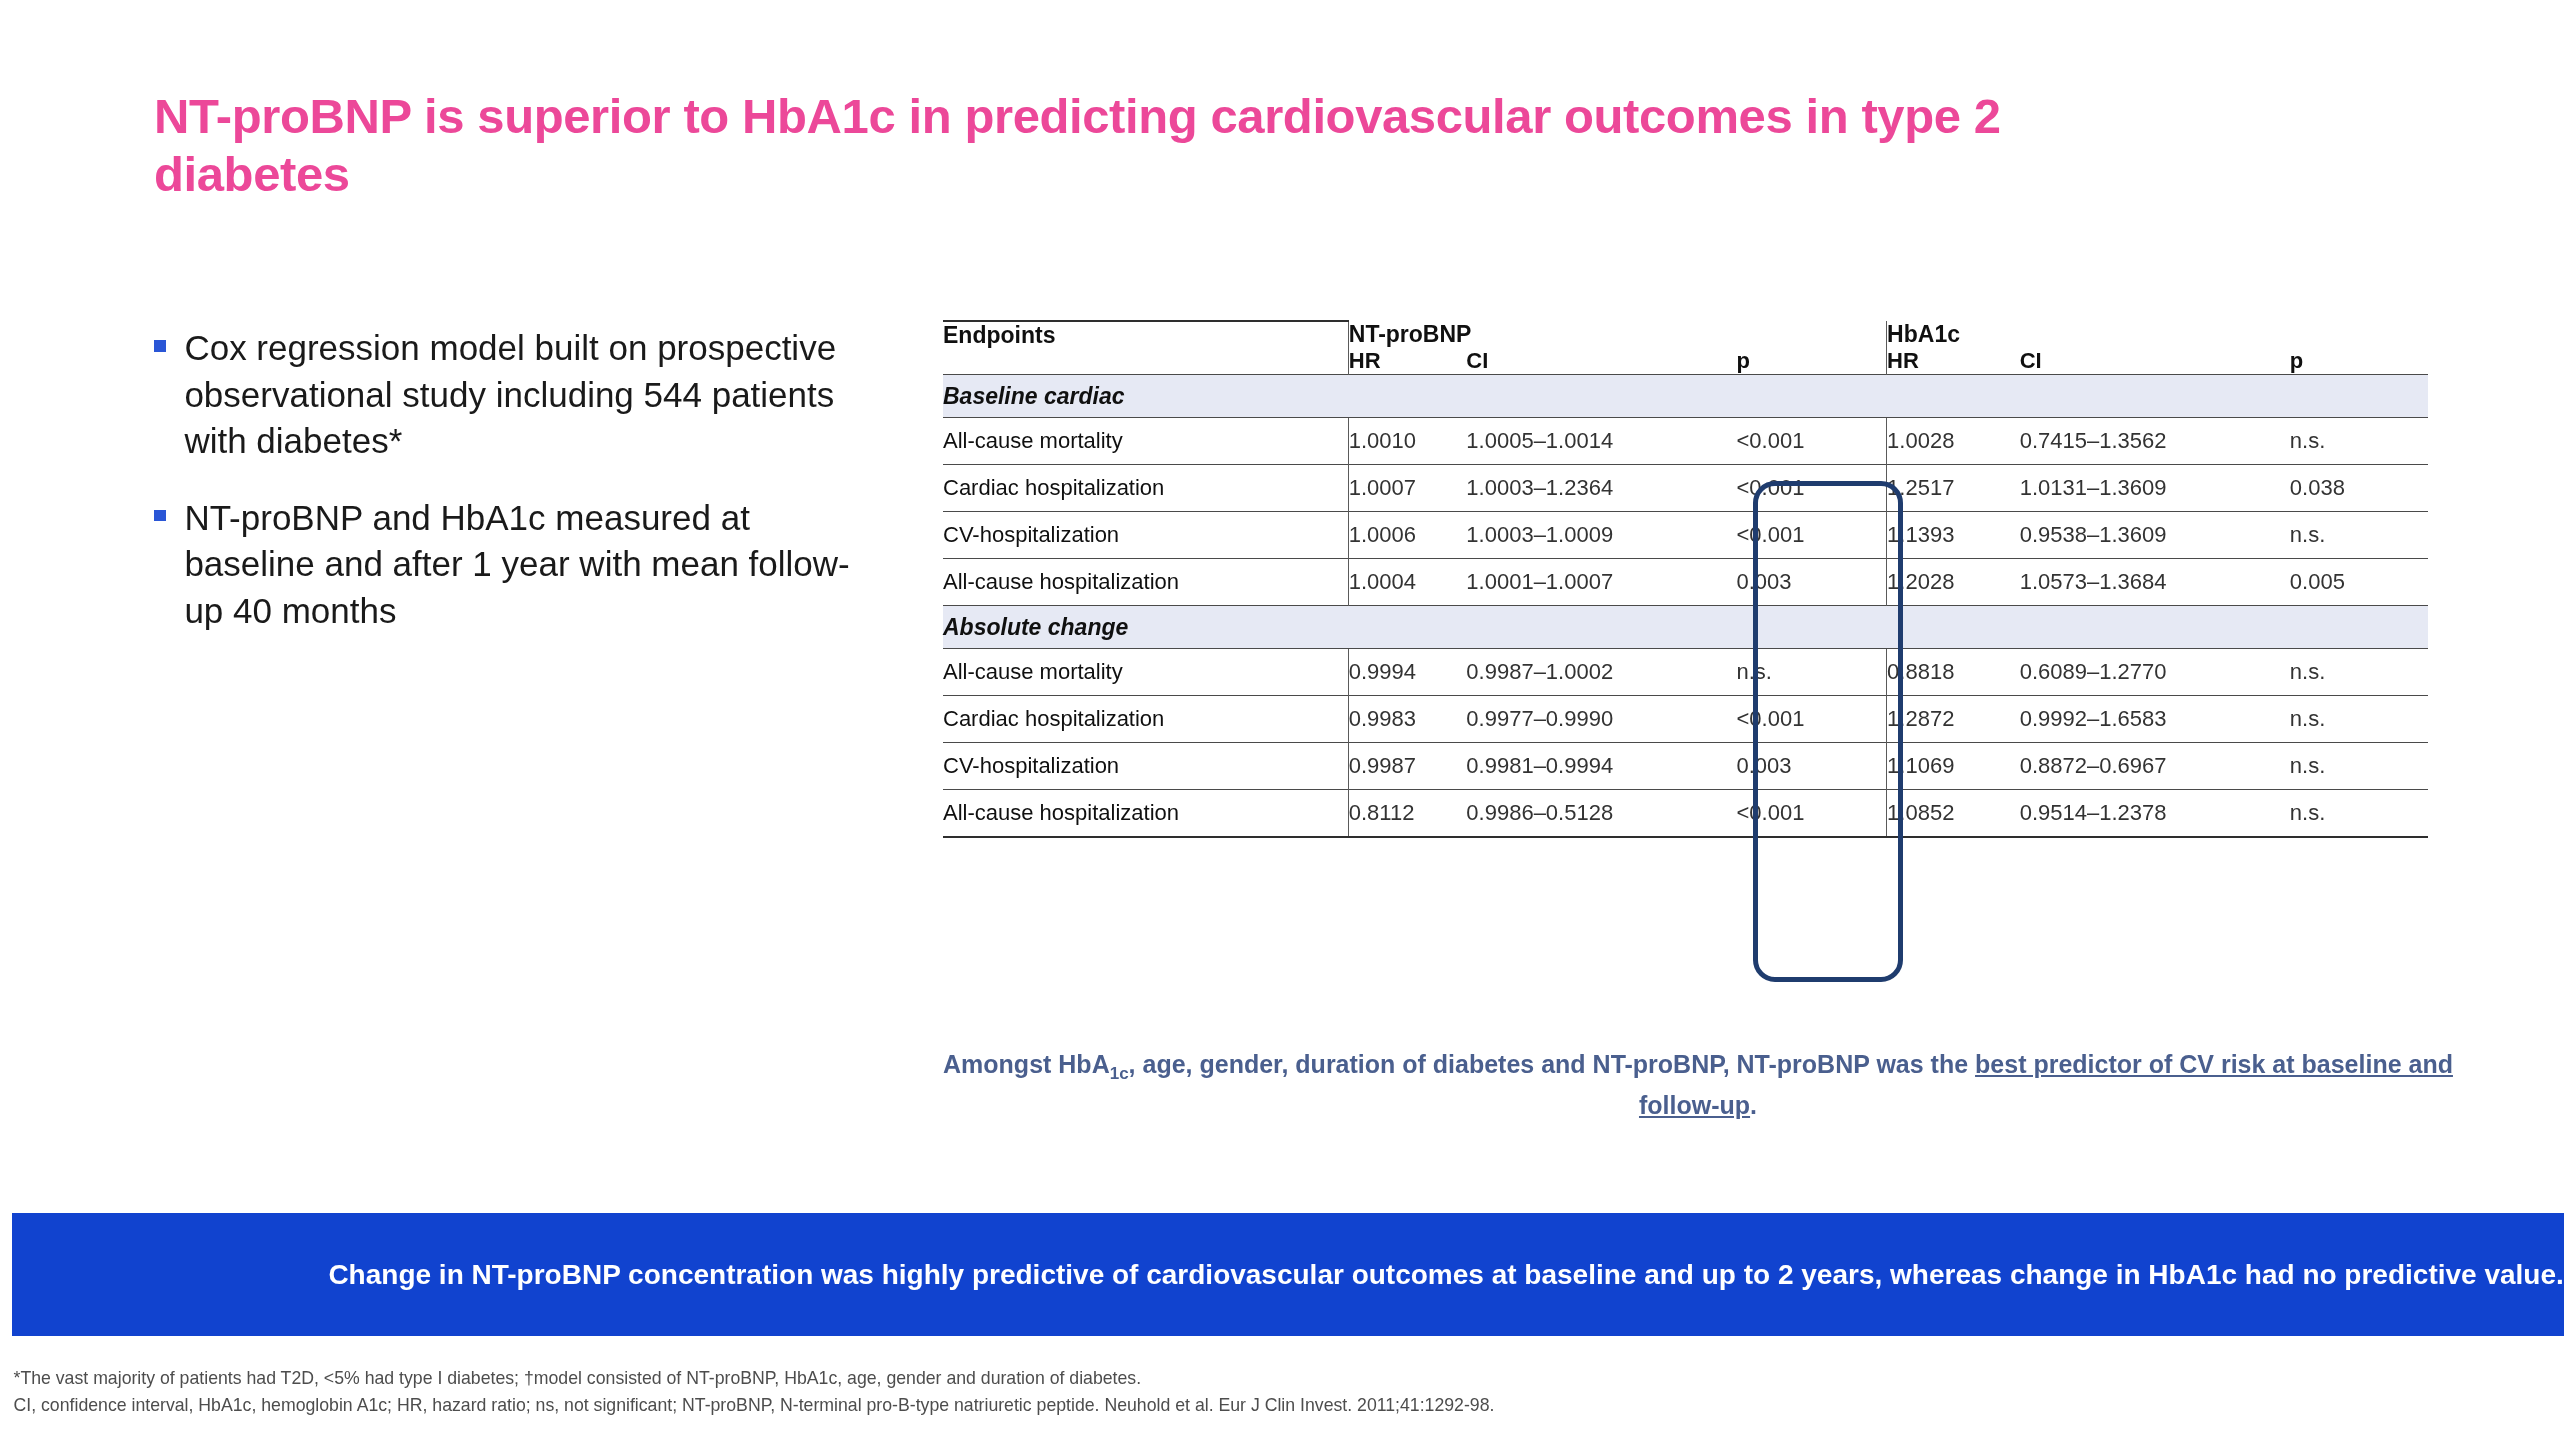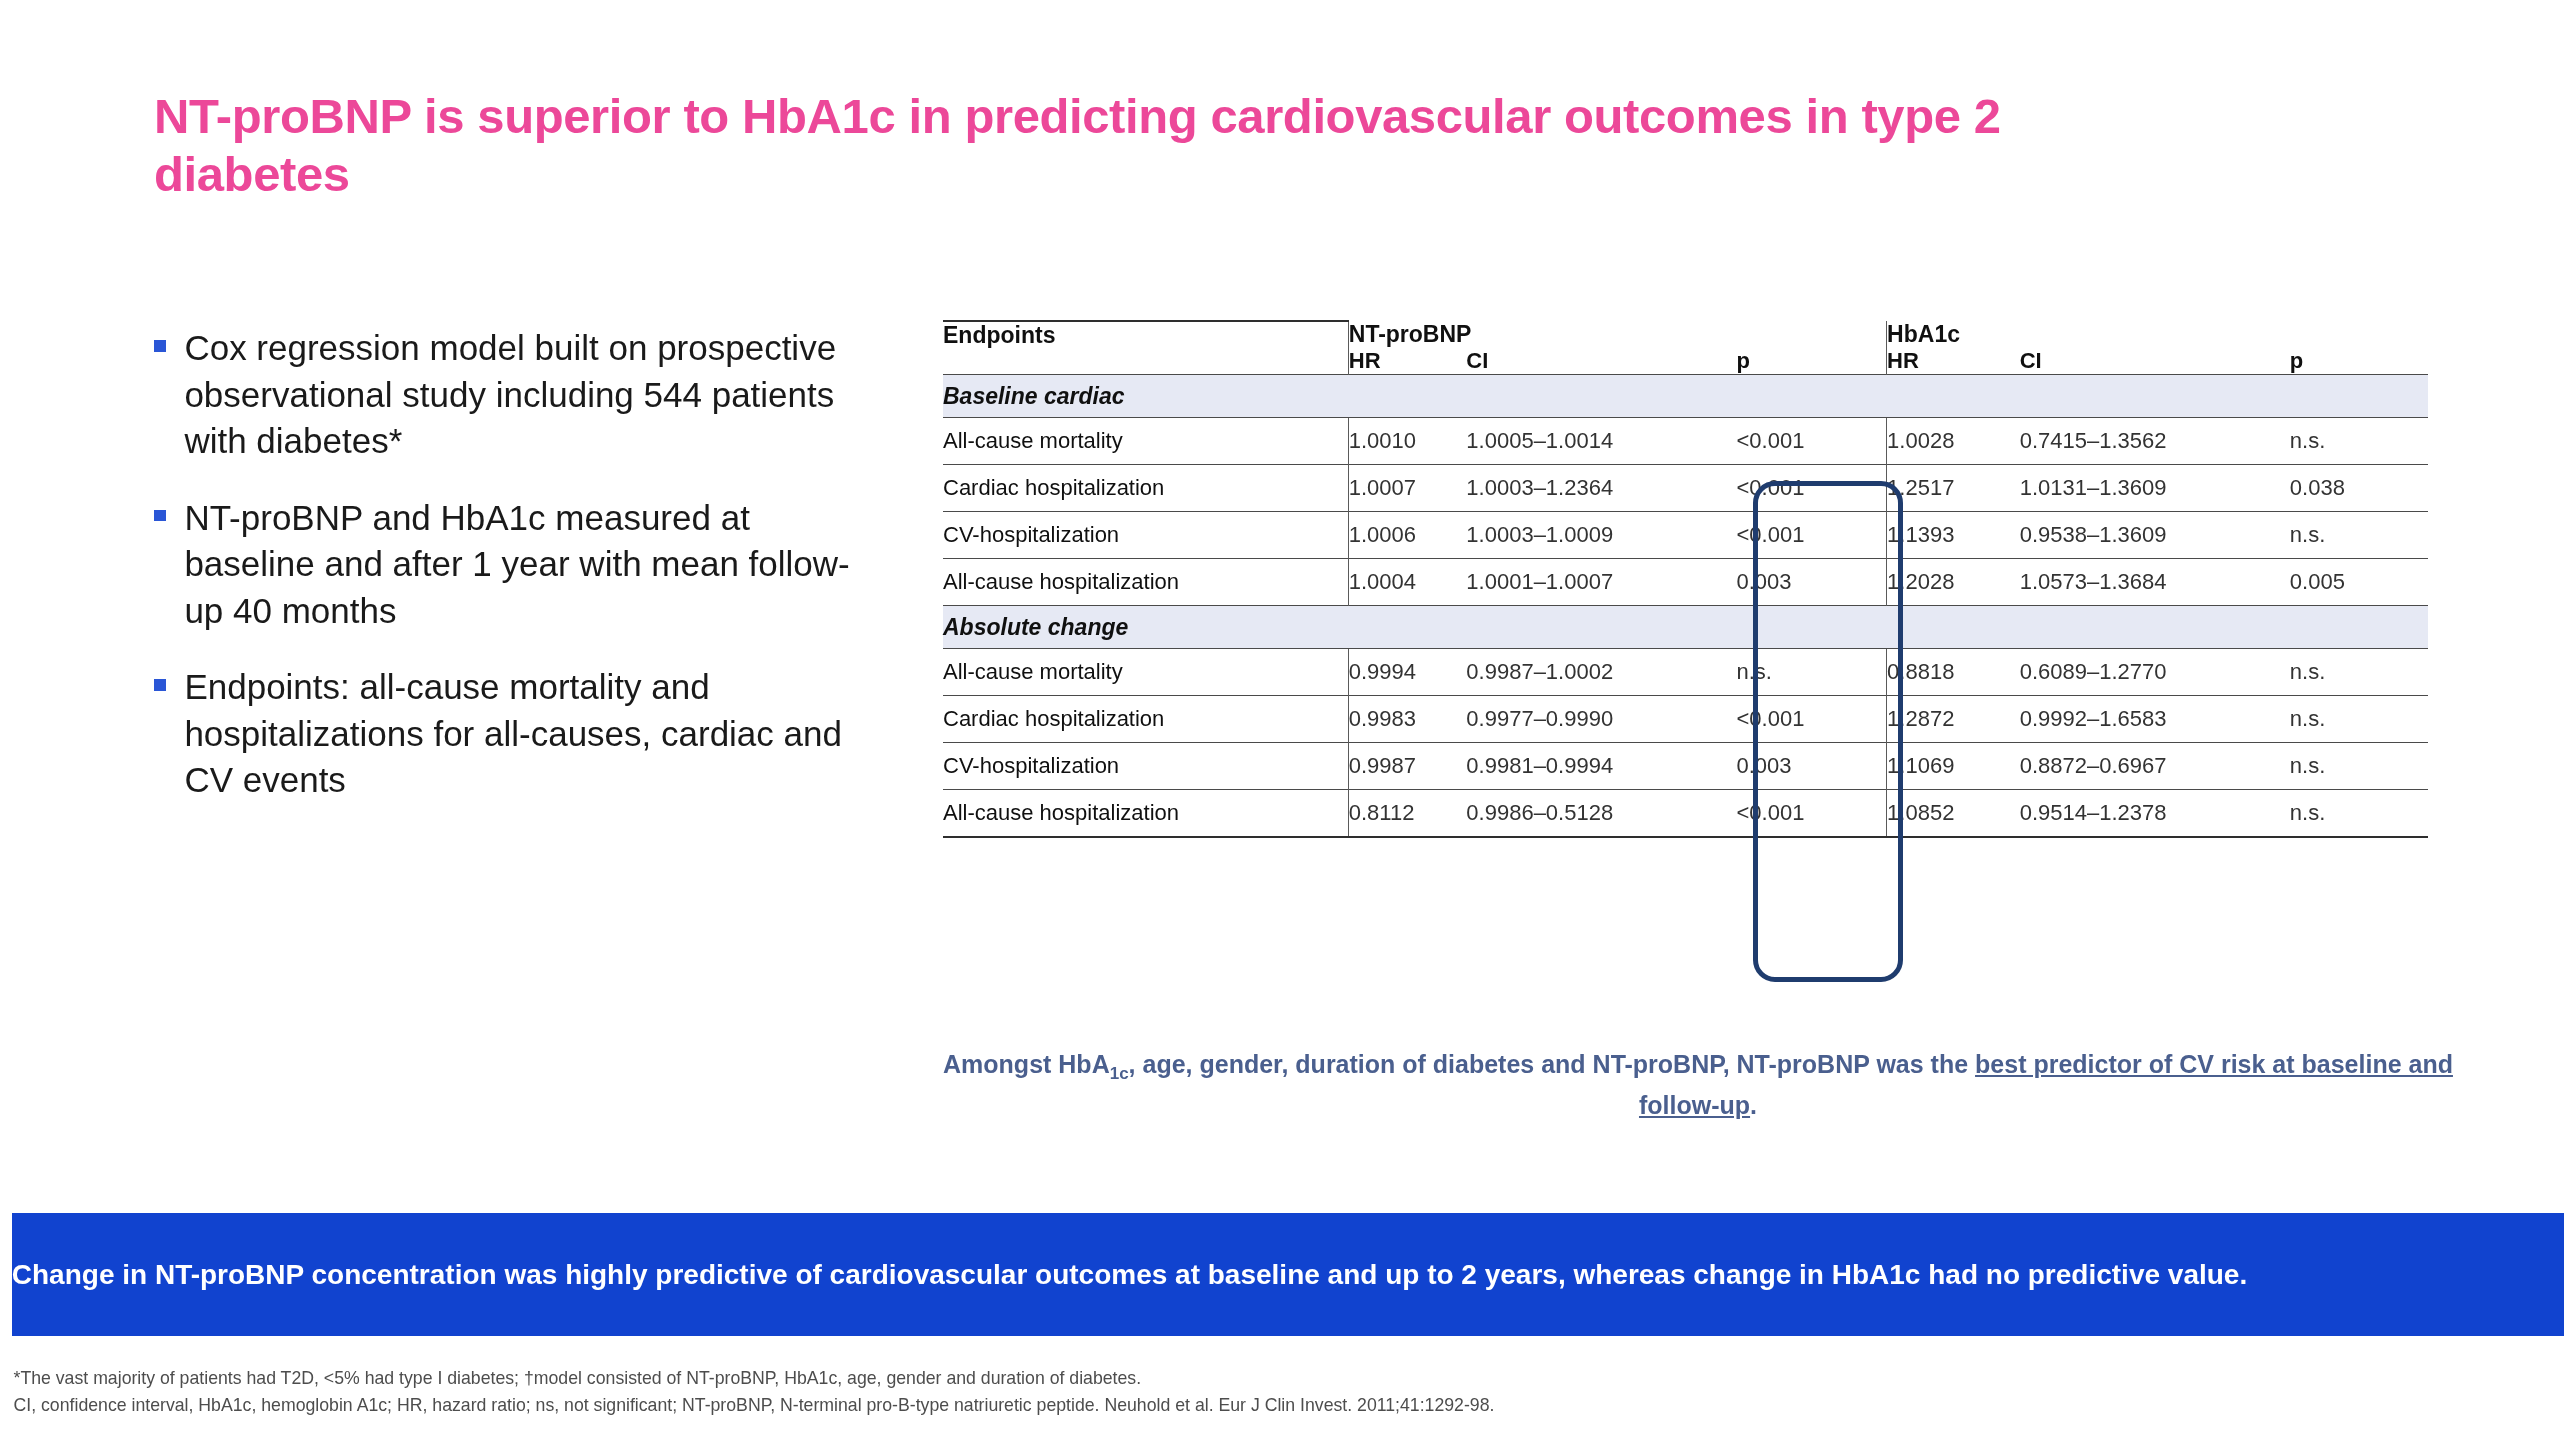--- a/index.html
+++ b/index.html
@@ -154,21 +154,21 @@
   
   #key-banner {
     position: absolute;
     left: 11.8px;
     top: 1213px;
     width: 2552px;
     height: 123px;
     background: #1143cf;
     display: flex;
     align-items: center;
-    justify-content: flex-start;
+    justify-content: flex-end;
   }
   #key-banner .banner-text {
     color: #ffffff;
     font-size: 28px;
     font-weight: bold;
     text-align: center;
     line-height: 1.33;
     max-width: 2379px;
   }
 
@@ -189,24 +189,20 @@
 <div id="slide-title">NT-proBNP is superior to HbA1c in predicting cardiovascular outcomes in type 2 diabetes</div>
 
 <div id="bullet-list">
   <div class="bullet-row">
     <span class="bullet-marker"></span>
     <span class="bullet-text">Cox regression model built on prospective observational study including 544 patients with diabetes*</span>
   </div>
   <div class="bullet-row">
     <span class="bullet-marker"></span>
     <span class="bullet-text">NT-proBNP and HbA1c measured at baseline and after 1 year with mean follow-up 40 months</span>
-  </div>
-  <div class="bullet-row">
-    <span class="bullet-marker"></span>
-    <span class="bullet-text">Endpoints: all-cause mortality and hospitalizations for all-causes, cardiac and CV events</span>
   </div>
 </div>
 
 <table id="results-table">
   <colgroup>
     <col style="width:405px">
     <col style="width:118px">
     <col style="width:270px">
     <col style="width:150px">
     <col style="width:133px">

